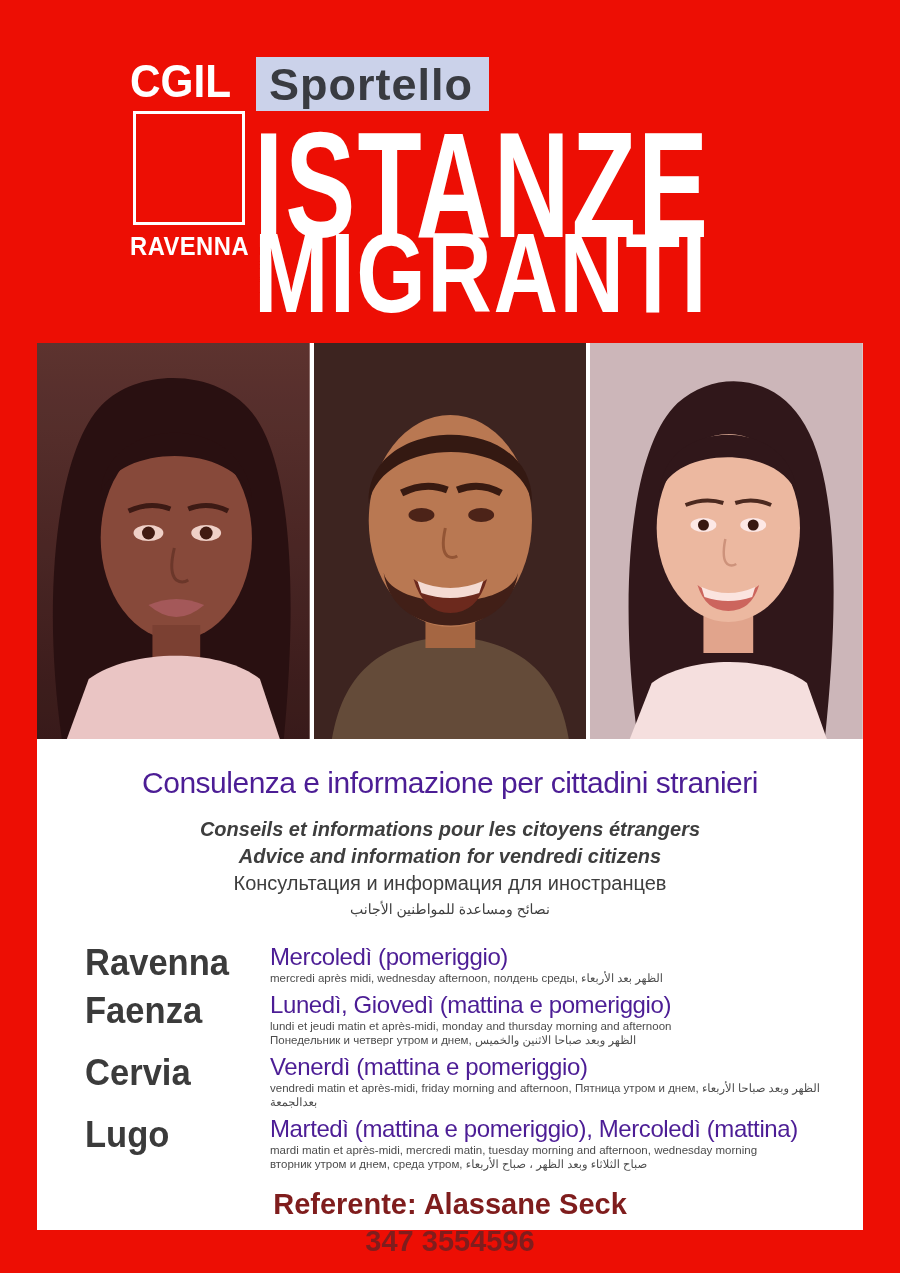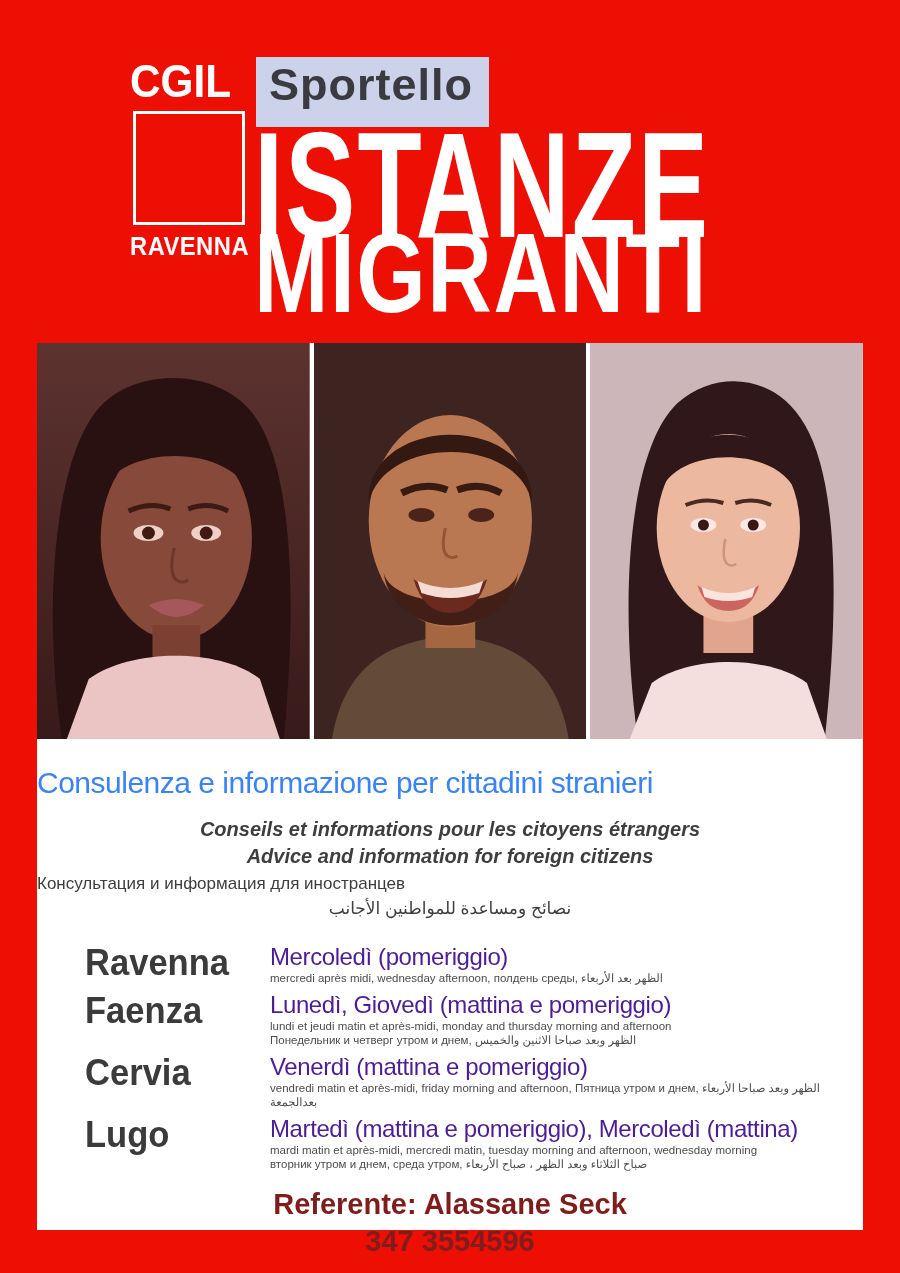--- a/index.html
+++ b/index.html
@@ -10,43 +10,43 @@
   }
   
   .logo{position:absolute;left:98px;top:58px;width:126px;color:#fff;margin-left:32px;}
   .logo-name{font-size:46px;font-weight:800;letter-spacing:0px;line-height:1;
     transform:scaleX(0.92);transform-origin:left top;}
   .logo-square{width:106px;height:108px;border:3px solid #fff;margin-top:7px;margin-left:3px;}
   .logo-city{font-size:25px;font-weight:800;letter-spacing:0.5px;margin-top:9px;line-height:1;
     transform:scaleX(0.95);transform-origin:left top;}
   
   .kicker{position:absolute;left:256px;top:57px;background:#cbd2ea;color:#393b41;
-    font-size:45px;font-weight:700;line-height:1;padding:5px 16px 20px 13px;letter-spacing:1px;}
+    font-size:45px;font-weight:700;line-height:1;padding:5px 16px 4px 13px;letter-spacing:1px;}
   .title1{position:absolute;left:254px;top:110px;color:#fff;font-weight:800;
     font-size:150px;line-height:1;letter-spacing:3px;
     transform:scaleX(0.70);transform-origin:left top;white-space:nowrap;}
   .title2{position:absolute;left:254px;top:217px;color:#fff;font-weight:800;
     font-size:113px;line-height:1;letter-spacing:2px;
     transform:scaleX(0.79);transform-origin:left top;white-space:nowrap;}
   
   .photos{position:absolute;left:37px;top:343px;width:826px;height:396px;
     display:flex;gap:4px;background:#fff;}
   .photo{flex:1;position:relative;overflow:hidden;}
   .photo svg{display:block;width:100%;height:100%;}
   .tint{position:absolute;inset:0;background:rgba(233,25,12,0.10);pointer-events:none;}
   
   .panel{position:absolute;left:37px;top:739px;width:826px;height:491px;background:#fff;
     color:#3f3f3f;}
-  .intro-it{margin-top:27px;font-size:30px;font-weight:400;
-    color:#3b82f6;letter-spacing:-0.5px;}
+  .intro-it{margin-top:27px;text-align:center;font-size:30px;font-weight:400;
+    color:#4c1d95;letter-spacing:-0.5px;}
   .intro-fr,.intro-en{text-align:center;font-size:20px;font-weight:700;font-style:italic;
     color:#3e3e3e;line-height:27px;}
   .intro-fr{margin-top:16px;}
-  .intro-ru{text-align:left;font-size:17px;color:#3e3e3e;line-height:27px;}
-  .intro-ar{text-align:center;font-size:17px;color:#3e3e3e;line-height:24px;}
+  .intro-ru{text-align:center;font-size:20px;color:#3e3e3e;line-height:27px;}
+  .intro-ar{text-align:center;font-size:14px;color:#3e3e3e;line-height:24px;}
   
   .schedule{margin-top:22px;padding-left:48px;padding-right:30px;}
   .row{display:grid;grid-template-columns:185px 1fr;margin-bottom:5px;}
   .city{font-size:36px;font-weight:700;color:#3b3b3b;line-height:1.1;
     transform:scaleX(0.96);transform-origin:left top;}
   .slot-main{font-size:24px;font-weight:400;color:#4c1d95;line-height:28px;letter-spacing:-0.4px;}
   .slot-detail{font-size:11.5px;color:#4c4c4c;line-height:14.5px;}
   
   .contact{margin-top:14px;text-align:center;}
   .referent,.phone{font-size:29px;font-weight:800;color:#7f1d1d;line-height:37px;}
@@ -130,21 +130,21 @@
       <path d="M112,244 q27,12 54,0 l-3,10 q-24,8 -48,0 Z" fill="#fdfbf8"></path>
     </svg>
     <div class="tint"></div>
   </div>
 </div>
 
 <div class="panel">
 
   <div class="intro-it">Consulenza e informazione per cittadini stranieri</div>
   <div class="intro-fr">Conseils et informations pour les citoyens étrangers</div>
-  <div class="intro-en">Advice and information for foreign citizens</div>
+  <div class="intro-en">Advice and information for vendredi citizens</div>
   <div class="intro-ru">Консультация и информация для иностранцев</div>
   <div class="intro-ar">نصائح ومساعدة للمواطنين الأجانب</div>
 
   <div class="schedule">
 
     <div class="row">
       <div class="city">Ravenna</div>
       <div>
         <div class="slot-main">Mercoledì (pomeriggio)</div>
         <div class="slot-detail">mercredi après midi, wednesday afternoon, полдень среды, الظهر بعد الأربعاء</div>

